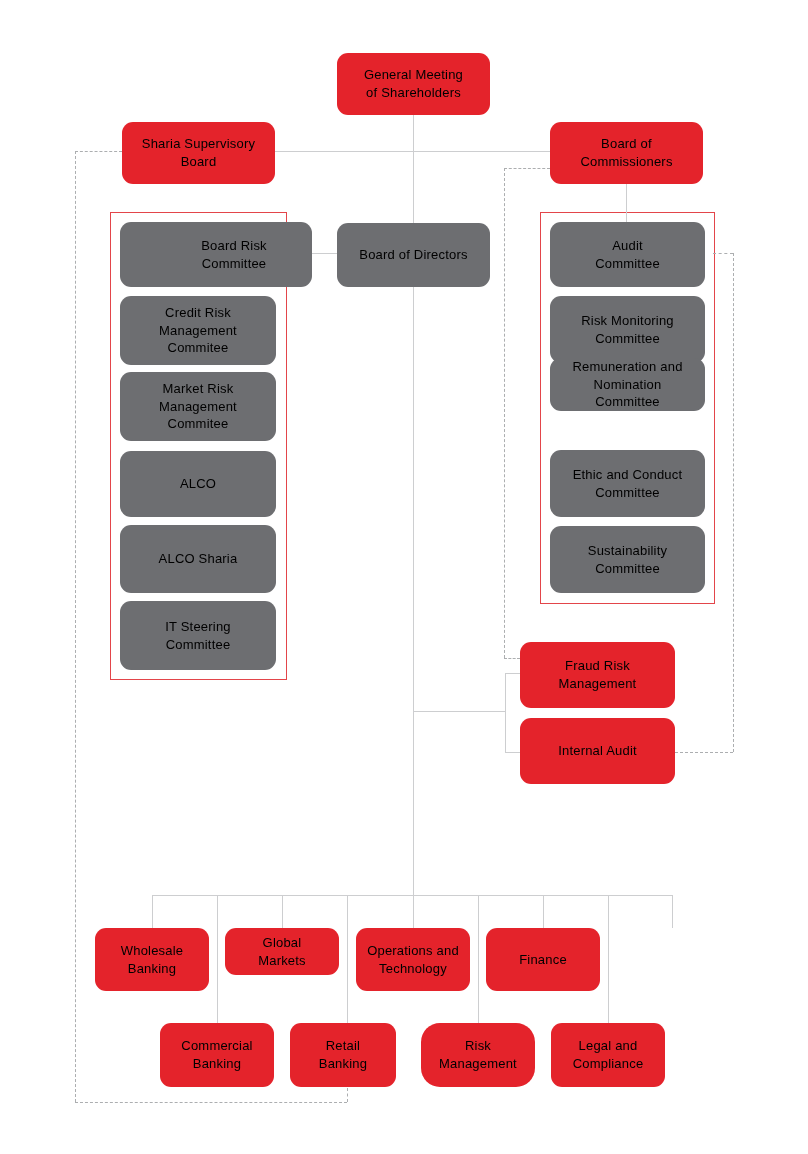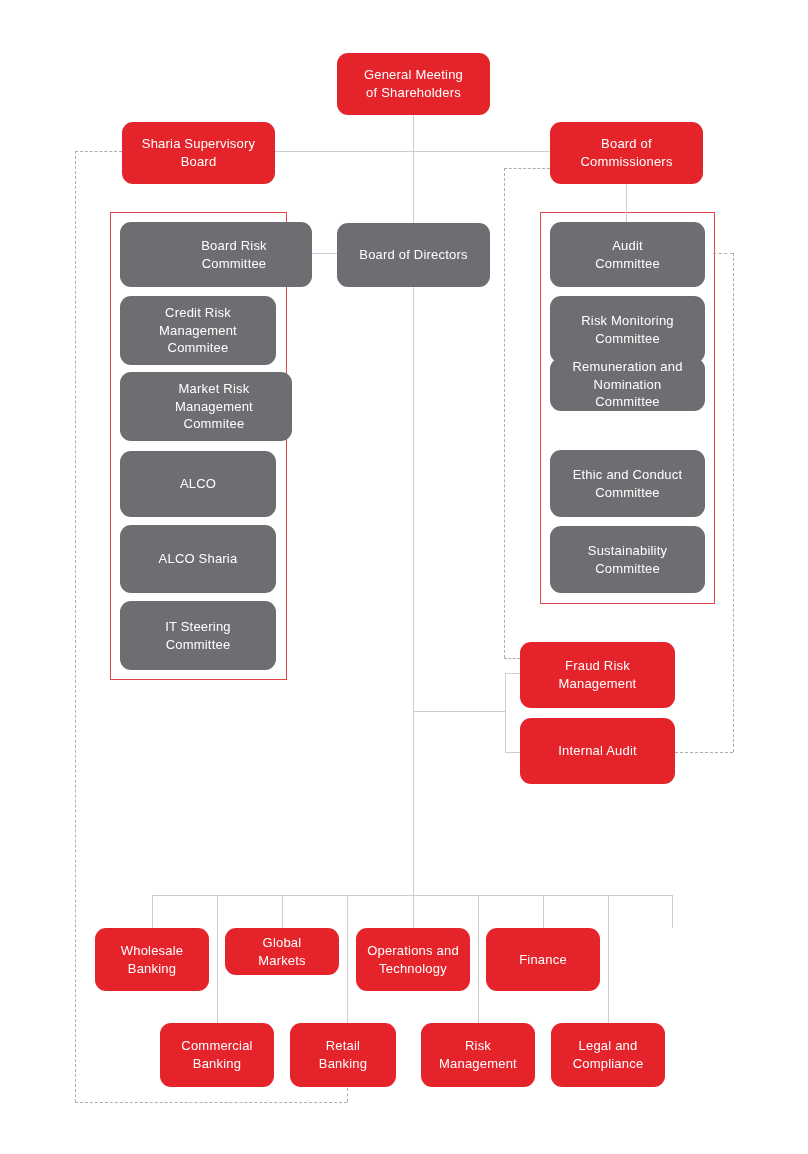--- a/index.html
+++ b/index.html
@@ -3,21 +3,21 @@
 <meta charset="utf-8">
 <style>
   html,body{margin:0;padding:0;background:#fff;}
   .canvas{
     position:relative;width:808px;height:1154px;background:#fff;overflow:hidden;
     font-family:"Liberation Sans",sans-serif;
   }
   
   .node{
     position:absolute;display:flex;align-items:center;justify-content:center;
-    text-align:center;color:#ffffff;font-size:13px;line-height:1.38;
+    text-align:center;color:#000000;font-size:13px;line-height:1.38;
     border-radius:11px;white-space:pre-line;z-index:2;letter-spacing:.2px;
   }
   .node.red{background:var(--red);}
   .node.gray{background:var(--gray);}
   
   .ln{position:absolute;background:var(--line-solid);z-index:1;}
   .ln.v{width:1px;}
   .ln.h{height:1px;}
   
   .dln{position:absolute;z-index:1;}
@@ -28,39 +28,39 @@
   .g-left{left:110px;top:212px;width:175px;height:466px;}
   .g-right{left:540px;top:212px;width:173px;height:390px;}
   
   .n-gms{left:337px;top:53px;width:153px;height:62px;}
   .n-ssb{left:122px;top:122px;width:153px;height:62px;}
   .n-boc{left:550px;top:122px;width:153px;height:62px;}
   .n-bod{left:337px;top:223px;width:153px;height:64px;}
   .n-pd{left:337px;top:337px;width:153px;height:63px;}
   .n-brc{left:120px;top:222px;width:156px;height:65px;padding-left:36px;}
   .n-crmc{left:120px;top:296px;width:156px;height:69px;}
-  .n-mrmc{left:120px;top:372px;width:156px;height:69px;padding-left:16px;}
+  .n-mrmc{left:120px;top:372px;width:156px;height:69px;}
   .n-alco{left:120px;top:451px;width:156px;height:66px;}
   .n-alcos{left:120px;top:525px;width:156px;height:68px;}
   .n-itsc{left:120px;top:601px;width:156px;height:69px;}
   .n-ac{left:550px;top:222px;width:155px;height:65px;}
   .n-rmc{left:550px;top:296px;width:155px;height:67px;}
   .n-rnc{left:550px;top:358px;width:155px;height:53px;}
   .n-ecc{left:550px;top:450px;width:155px;height:67px;}
   .n-sc{left:550px;top:526px;width:155px;height:67px;}
   .n-frm{left:520px;top:642px;width:155px;height:66px;}
   .n-ia{left:520px;top:718px;width:155px;height:66px;}
   .n-wb{left:95px;top:928px;width:114px;height:63px;}
   .n-gmk{left:225px;top:928px;width:114px;height:47px;}
   .n-ot{left:356px;top:928px;width:114px;height:63px;}
   .n-fin{left:486px;top:928px;width:114px;height:63px;}
   .n-hr{left:616px;top:928px;width:114px;height:63px;}
   .n-cb{left:160px;top:1023px;width:114px;height:64px;}
   .n-rb{left:290px;top:1023px;width:106px;height:64px;}
-  .n-rmg{left:421px;top:1023px;width:114px;height:64px;}
+  .n-rmg{left:421px;top:1023px;width:114px;height:64px;border-radius:19px;}
   .n-lc{left:551px;top:1023px;width:114px;height:64px;}
 </style>
 </head>
 <body>
 
 <div class="canvas">
 
   <div class="group g-left"></div>
   <div class="group g-right"></div>
 

